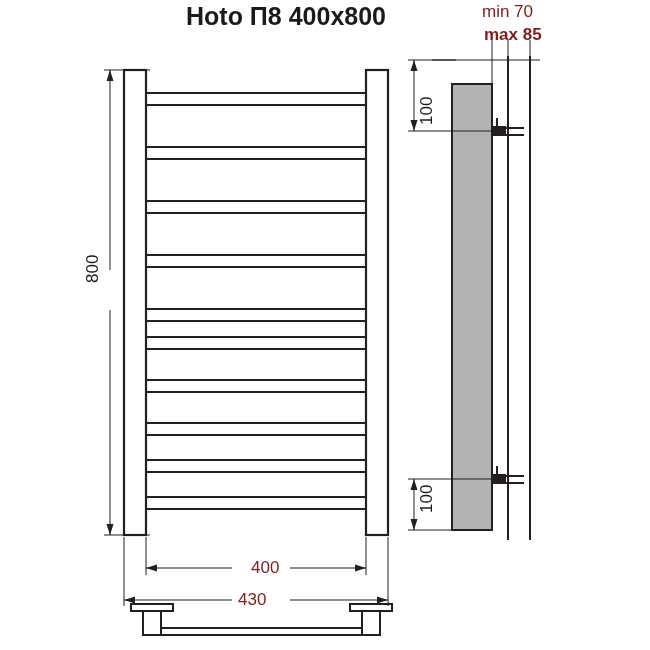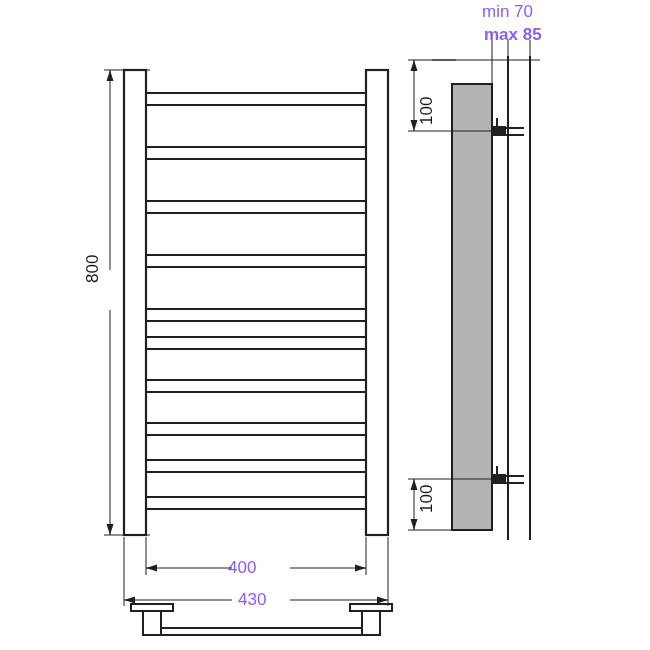--- a/index.html
+++ b/index.html
@@ -30,34 +30,34 @@
     top: 2px;
     font-size: 25px;
     font-weight: bold;
     letter-spacing: 0px;
     color: #1a1a1a;
     white-space: nowrap;
   }
   .lbl {
     position: absolute;
     font-size: 17px;
-    color: #8b5cf6;
+    color: #7f1d1d;
     white-space: nowrap;
   }
   .lbl-min {
     left: 482px;
     top: 2px;
   }
   .lbl-max {
     left: 484px;
     top: 25px;
     font-weight: bold;
   }
   .lbl-400 {
-    left: 228px;
+    left: 251px;
     top: 558px;
   }
   .lbl-430 {
     left: 238px;
     top: 590px;
   }
   .lbl-800 {
     left: 83px;
     top: 283px;
   }
@@ -76,20 +76,21 @@
   .lbl-100b {
     left: 417px;
     top: 513px;
   }
 </style>
 </head>
 <body>
 
 <div id="page">
 
+  <div class="title">Ноtо П8 400x800</div>
 
   <div class="lbl lbl-min">min 70</div>
   <div class="lbl lbl-max">max 85</div>
   <div class="lbl lbl-400">400</div>
   <div class="lbl lbl-430">430</div>
 
   <div class="vlabel lbl-800">800</div>
   <div class="vlabel lbl-100a">100</div>
   <div class="vlabel lbl-100b">100</div>
 

